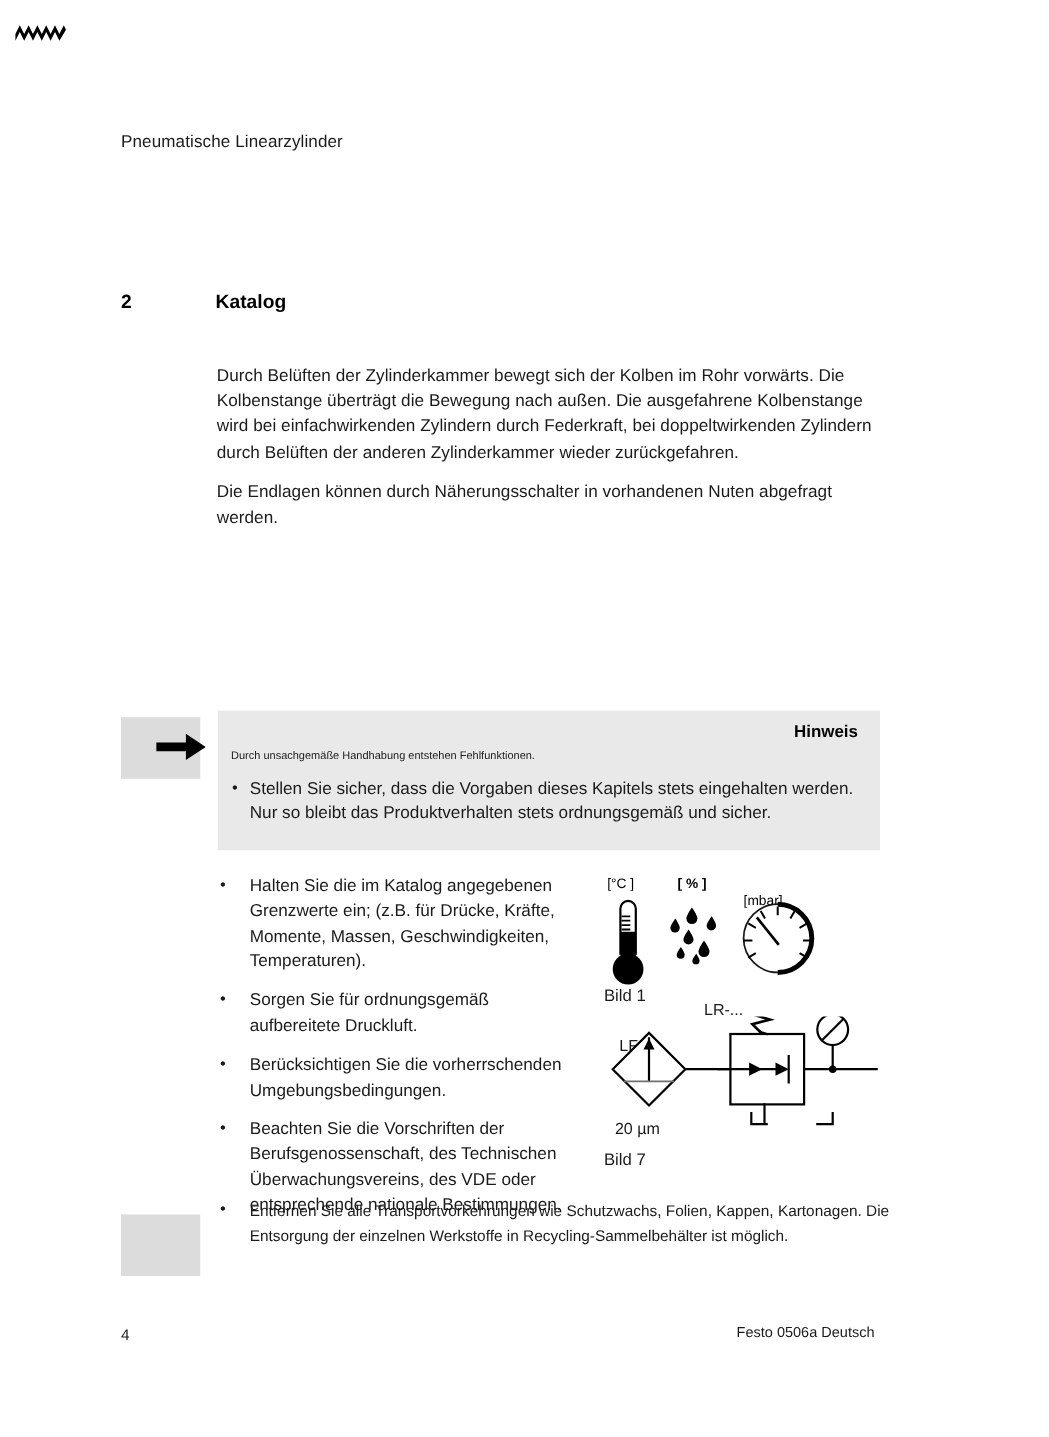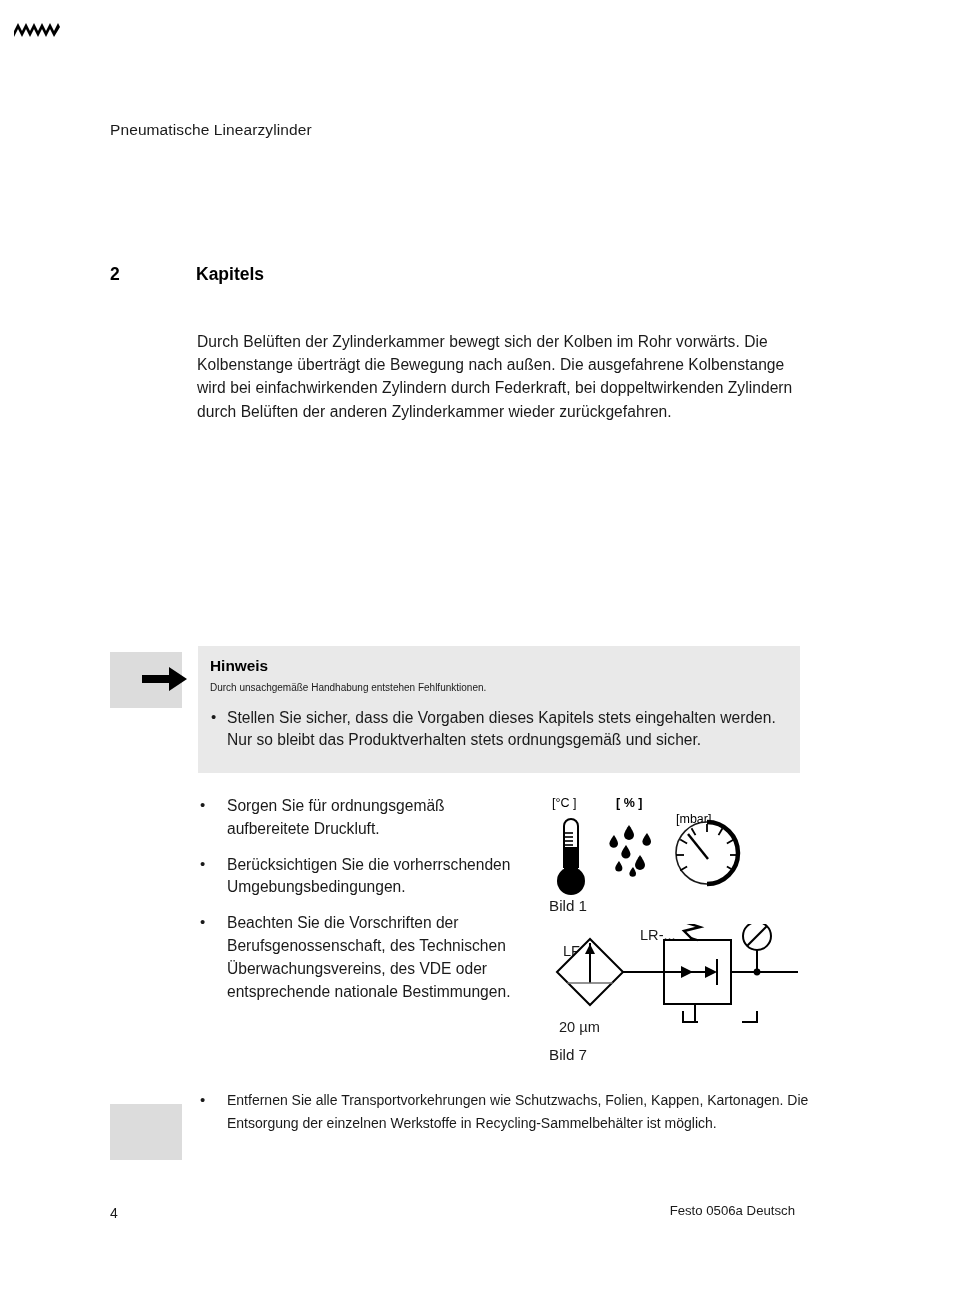--- a/index.html
+++ b/index.html
@@ -97,20 +97,21 @@
     background: #e9e9e9;
     box-sizing: border-box;
     padding: 9px 20px 10px 12px;
   }
   .note-title {
     font-weight: bold;
     font-size: 15.4px;
     line-height: 21px;
     margin: 0 0 1px 0;
     color: #000;
+    text-align: right;
   }
   .note-lead {
     font-size: 10px;
     line-height: 22px;
     margin: 0 0 8px 0;
     color: #1a1a1a;
   }
   .note-list {
     margin: 0;
     padding: 0;
@@ -233,21 +234,21 @@
     width: 265px;
     height: 130px;
   }
   .fig2-lbl {
     position: absolute;
     font-size: 14.6px;
     line-height: 19px;
     color: #1a1a1a;
     white-space: nowrap;
   }
-  #lbl-lr { left: 95px; top: 16px; }
+  #lbl-lr { left: 95px; top: 0px; }
   #lbl-lf { left: 18px; top: 32px; }
   #lbl-um { left: 14px; top: 108px; }
 
   
   .footer-page {
     position: absolute;
     left: 110px;
     top: 1205px;
     font-size: 14px;
     color: #1a1a1a;
@@ -263,45 +264,47 @@
   svg { display: block; }
 </style>
 </head>
 <body>
 
 <div class="page">
 
   <div class="running-header">Pneumatische Linearzylinder</div>
 
   <div class="section-heading" id="sec2">
-    <span class="num">2</span><span>Kapitels</span>
+    <span class="num">2</span><span>Katalog</span>
   </div>
 
   <div class="body-col" id="intro-block">
     <p class="para">Durch Belüften der Zylinderkammer bewegt sich der Kolben im Rohr vorwärts. Die Kolbenstange überträgt die Bewegung nach außen. Die ausgefahrene Kolbenstange wird bei einfachwirkenden Zylindern durch Federkraft, bei doppeltwirkenden Zylindern durch Belüften der anderen Zylinderkammer wieder zurückgefahren.</p>
+    <p class="para">Die Endlagen können durch Näherungsschalter in vorhandenen Nuten abgefragt werden.</p>
   </div>
 
 
   <div class="note-wrap">
     <div class="note-icon-box"></div>
     <div class="note-arrow">
       <svg viewBox="0 0 46 26" width="46" height="26" aria-hidden="true">
         <path d="M0,9 L27,9 L27,1 L45,13 L27,25 L27,17 L0,17 Z" fill="#000"></path>
       </svg>
     </div>
     <div class="note-body">
       <div class="note-title">Hinweis</div>
       <div class="note-lead">Durch unsachgemäße Handhabung entstehen Fehlfunktionen.</div>
       <ul class="note-list">
         <li>Stellen Sie sicher, dass die Vorgaben dieses Kapitels stets eingehalten werden. Nur so bleibt das Produktverhalten stets ordnungsgemäß und sicher.</li>
       </ul>
     </div>
   </div>
 
   <ul class="main-bullets">
+    <li>Halten Sie die im Katalog angegebenen Grenzwerte ein; (z.B. für Drücke, Kräfte, Momente, Massen, Geschwindigkeiten, Temperaturen).</li>
     <li>Sorgen Sie für ordnungsgemäß aufbereitete Druckluft.</li>
     <li>Berücksichtigen Sie die vorherrschenden Umgebungsbedingungen.</li>
     <li>Beachten Sie die Vorschriften der Berufsgenossenschaft, des Technischen Überwachungsvereins, des VDE oder entsprechende nationale Bestimmungen.</li>
   </ul>
 
   <div class="fig1">
     <div class="fig1-labels">
       <span class="fig-unit u-c">[°C ]</span>
       <span class="fig-unit u-pct">[ % ]</span>
       <span class="fig-unit u-mb">[mbar]</span>

